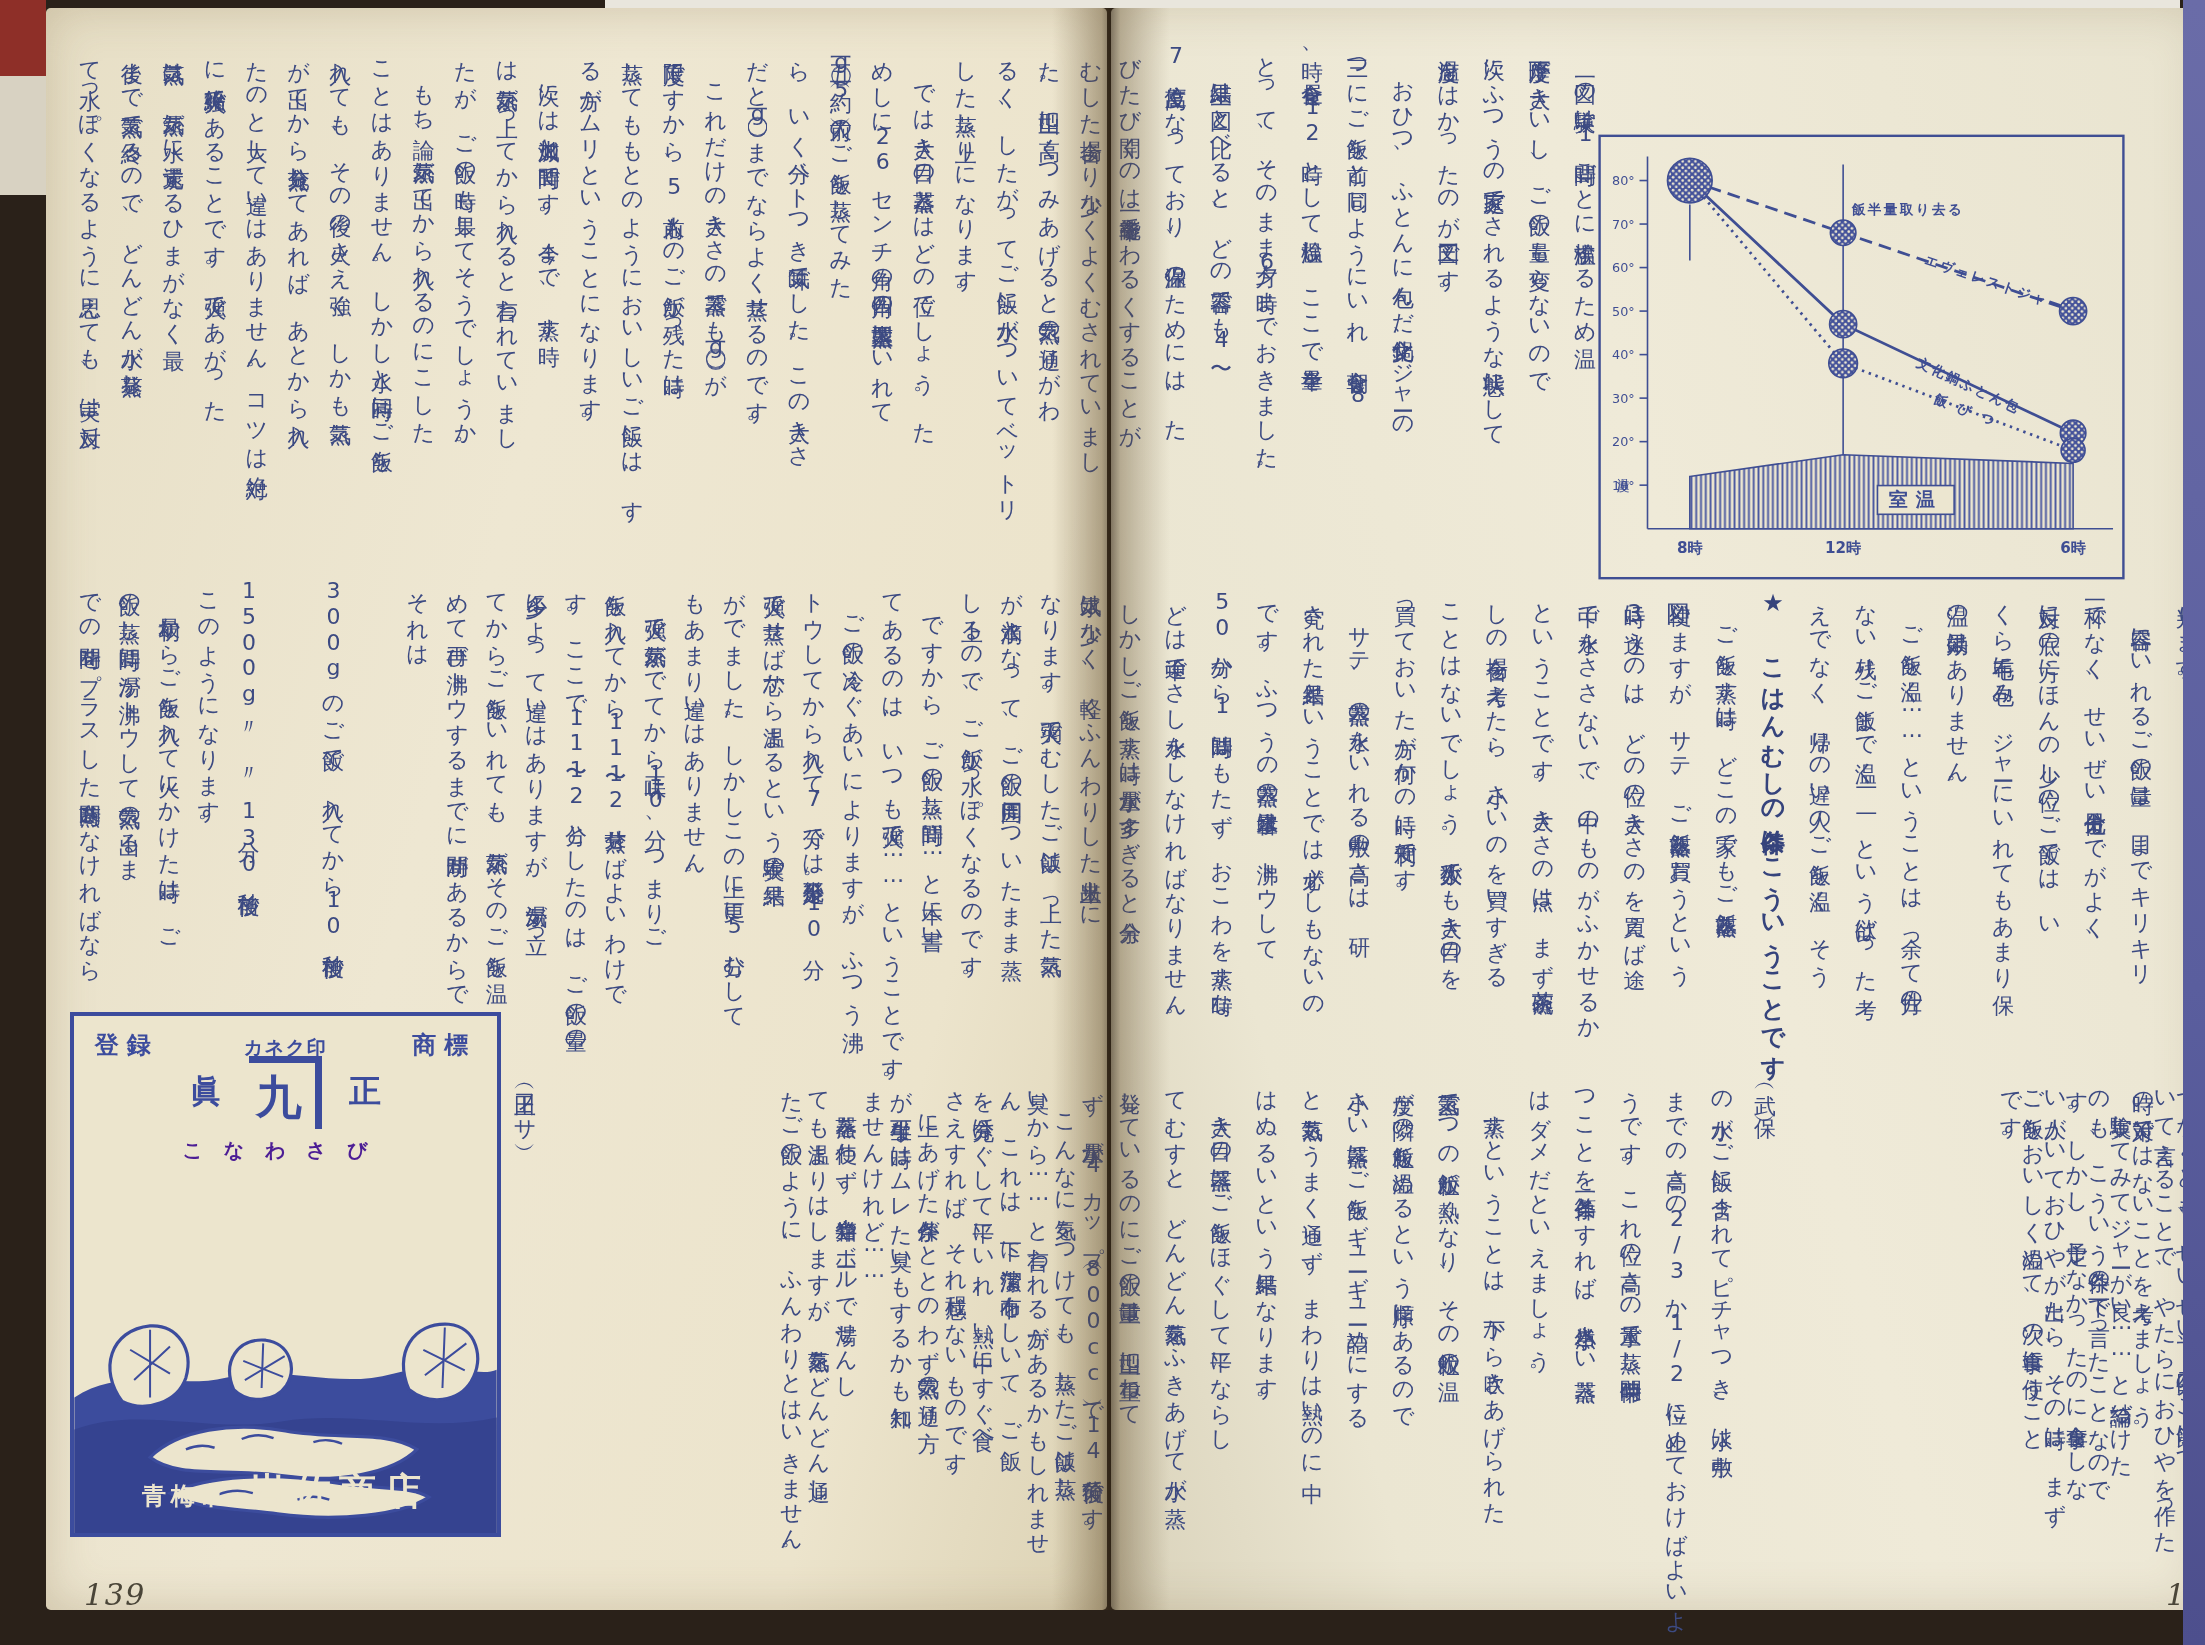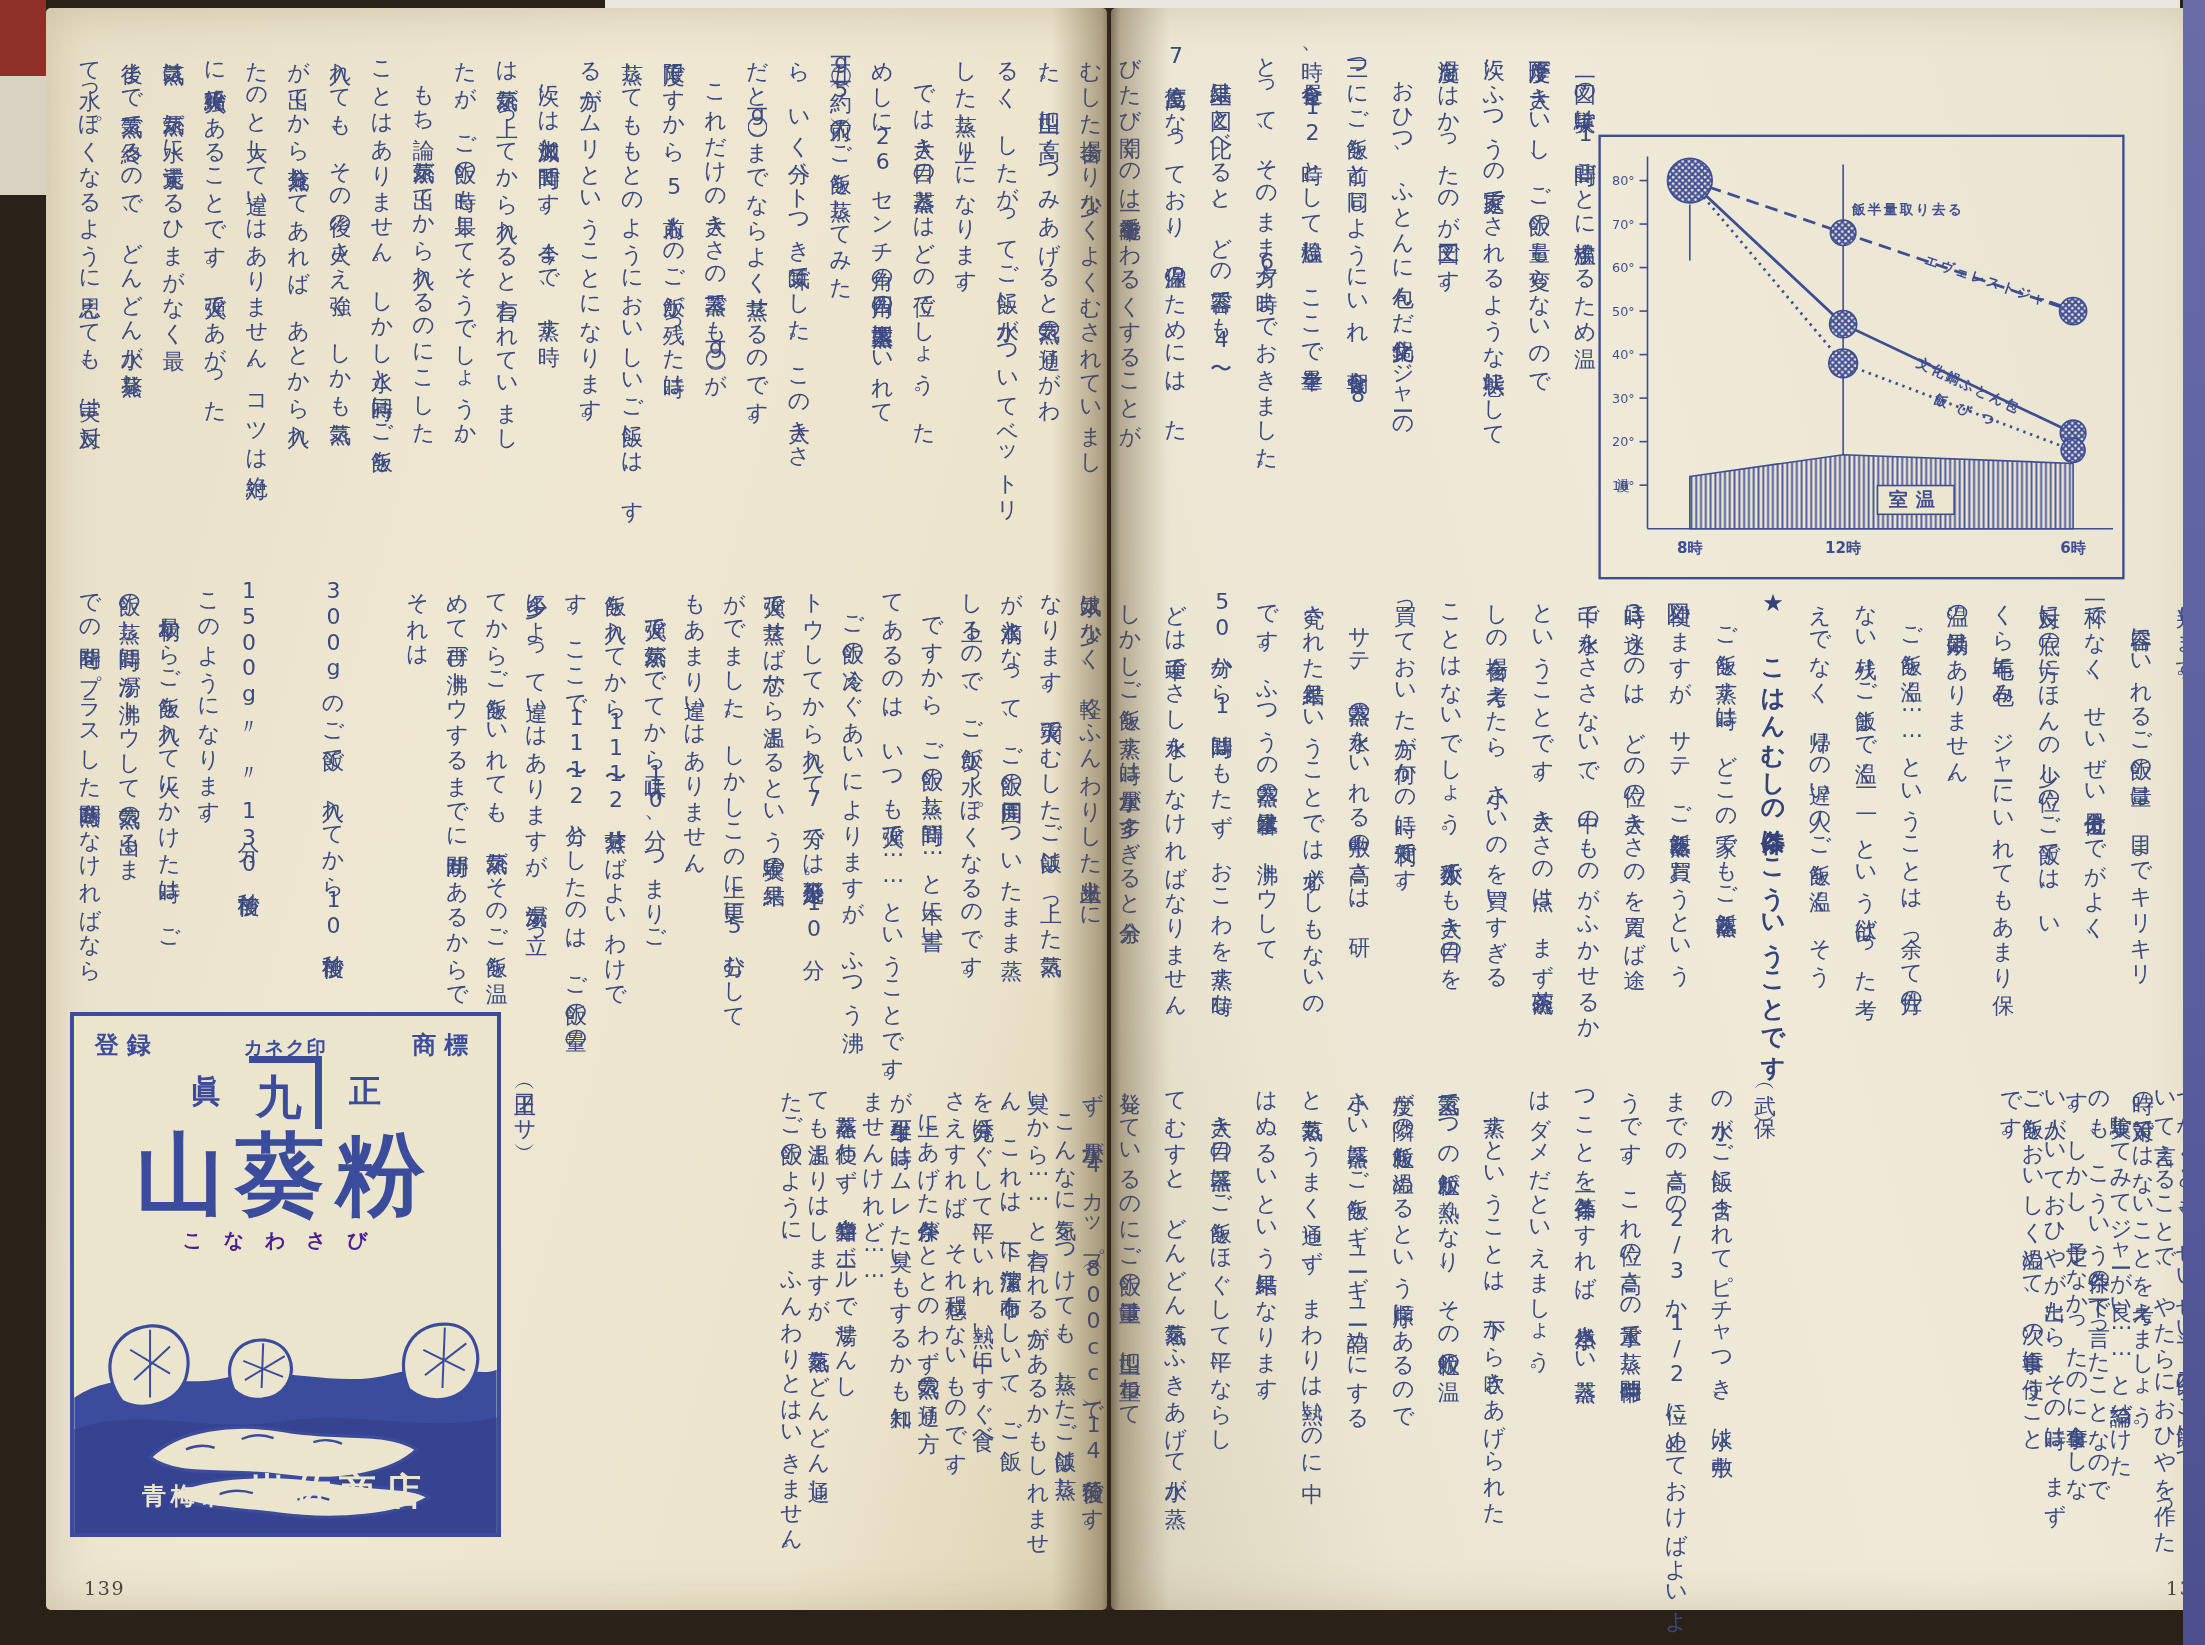--- a/index.html
+++ b/index.html
@@ -20,22 +20,22 @@
 
   .band{position:absolute;display:flex;flex-direction:row-reverse;justify-content:space-between;}
   .vcol{writing-mode:vertical-rl;text-orientation:upright;white-space:nowrap;
         font-size:22px;line-height:1;letter-spacing:0.8px;color:#3c4a82;}
   .vcol.heading{font-weight:bold;font-size:24px;color:#35437c;}
   .vcol.pad2{padding-block-start:45px;}
   .vcol.credit1{padding-block-start:224px;}
   .vcol.credit2{padding-block-start:239px;}
   .group{display:flex;flex-direction:row-reverse;justify-content:space-between;}
 
-  .pagenum{position:absolute;font-family:"DejaVu Serif",serif;
-           font-size:19px;color:#4a4538;letter-spacing:1.6px;}
+  .pagenum{position:absolute;font-family:"DejaVu Serif",serif;font-style:italic;
+           font-size:30px;color:#4a4538;letter-spacing:1.6px;}
 
   
   #chart-box{position:absolute;left:487px;top:126px;width:527px;height:447px;}
   #chart-ylabel{position:absolute;left:16px;top:334px;writing-mode:vertical-rl;text-orientation:upright;
                 font-size:12.7px;color:#3f4e93;letter-spacing:1.6px;}
   #chart-caption{position:absolute;left:516px;top:590px;font-size:24px;font-weight:normal;
                  color:#3c4a82;letter-spacing:8px;}
   svg text{fill:#3f4e93;}
   .series-line{fill:none;stroke:#3f4e93;stroke-width:3.5;}
   .tick-line{stroke:#3f4e93;stroke-width:2;}
@@ -128,21 +128,20 @@
         <span class="small">カネク印</span>
         <span class="big">商標</span>
       </div>
       <div class="row2">
         <span class="side">眞</span>
         <div id="logo-mark">
           <span>九</span>
         </div>
         <span class="side">正</span>
       </div>
-      <div id="ad-title">山葵粉</div>
       <div id="ad-reading">こなわさび</div>
 
       <svg id="ad-art" viewBox="0 0 530 300">
         <path d="M0,130 C60,90 130,120 190,105 C260,88 330,120 400,100 C460,84 510,105 530,95 L530,300 L0,300 Z" fill="#3c4c9d"></path>
         <path d="M0,170 C80,140 170,175 260,160 C350,145 440,175 530,155 L530,300 L0,300 Z" fill="#354390"></path>
         <g stroke="#3c4c9d" stroke-width="4" fill="#ece5cd">
           <path d="M95,205 C130,170 200,160 265,172 C330,184 390,170 430,195 C400,225 330,238 260,228 C190,218 130,232 95,205 Z"></path>
           <path d="M120,250 C170,228 250,224 320,236 C380,246 420,240 445,255 C410,278 330,286 255,276 C195,268 150,270 120,250 Z"></path>
         </g>
         <g stroke="#3c4c9d" stroke-width="3" fill="none">

